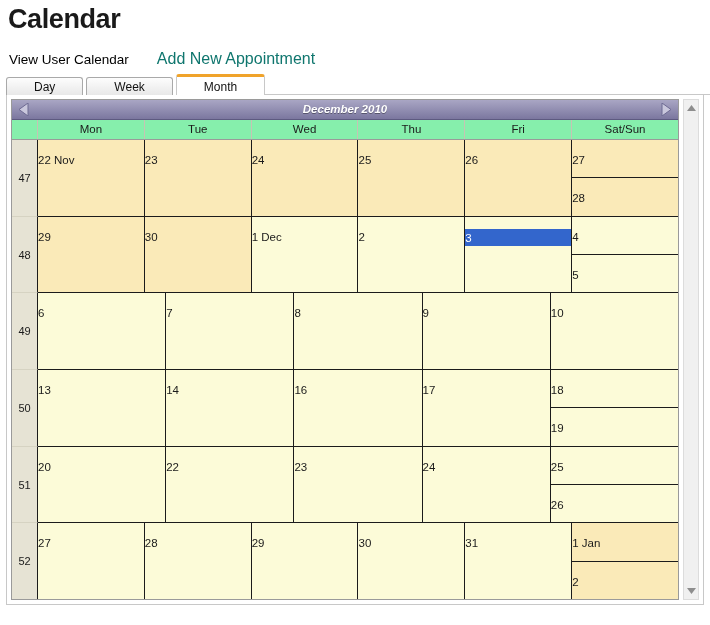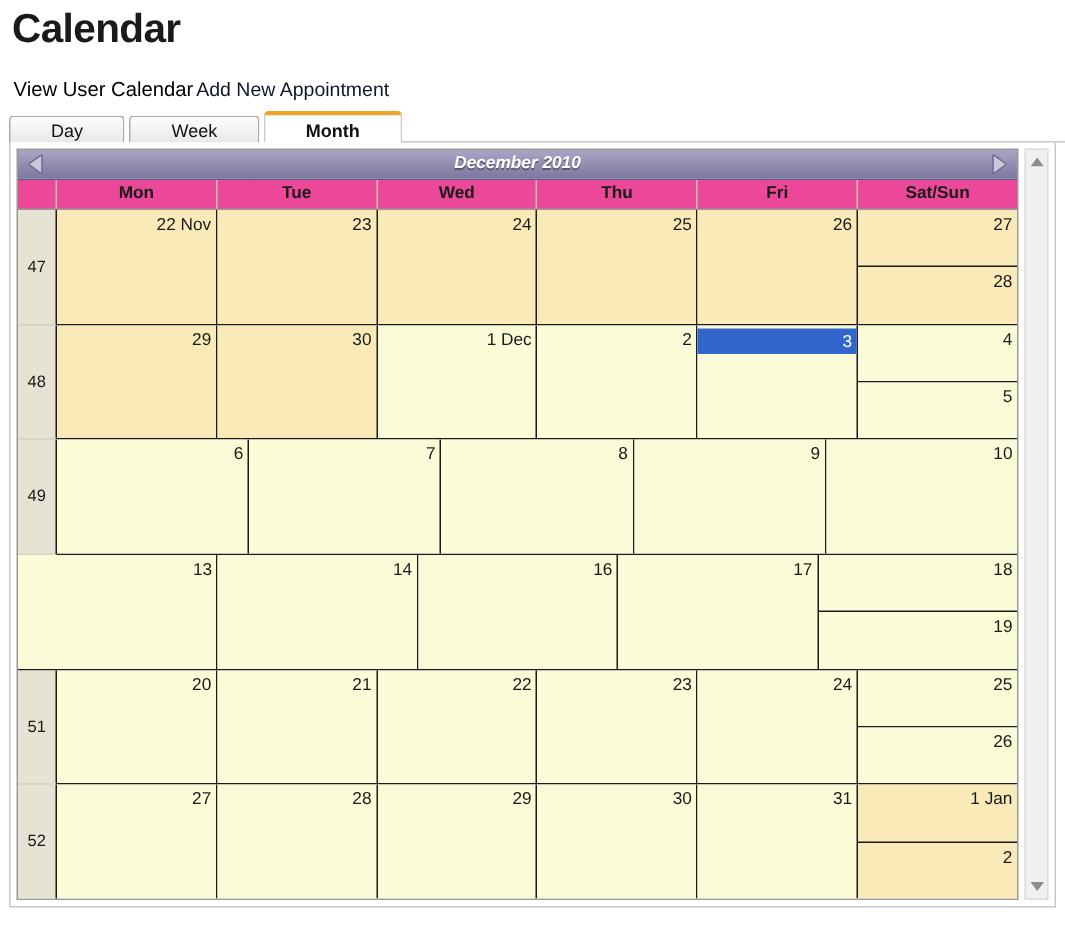--- a/index.html
+++ b/index.html
@@ -62,23 +62,23 @@
     background: linear-gradient(#fcfcfc, #e2e2e2);
     border: 1px solid #8a8a8a;
     box-sizing: border-box;
     display: flex;
     align-items: center;
     justify-content: center;
     flex: 0 0 auto;
   }
   #user-select-arrow svg { display: block; }
   #add-appointment-link {
-    margin-left: 2px;
-    color: #0f172a;
-    font-size: 13px;
+    margin-left: 28px;
+    color: #0f766e;
+    font-size: 16px;
     text-decoration: none;
     white-space: nowrap;
   }
 
   
   #tabs {
     position: relative;
     margin: 4px 0 0 6px;
     height: 21px;
     display: flex;
@@ -98,21 +98,21 @@
     color: #111;
     white-space: nowrap;
   }
   .tab.active {
     height: 21px;
     line-height: 20px;
     background: #ffffff;
     border: 1px solid #c8c8c8;
     border-top: 3px solid #f0a32a;
     border-bottom: none;
-    font-weight: bold;
+    font-weight: normal;
     margin-right: 0;
     position: relative;
     z-index: 3;
   }
   #tabs-filler {
     flex: 1 1 auto;
     height: 1px;
     border-bottom: 1px solid #c8c8c8;
     margin-left: -1px;
     align-self: flex-end;
@@ -165,25 +165,24 @@
     display: flex;
     align-items: center;
     justify-content: center;
     flex: 0 0 auto;
   }
   .nav-arrow svg { display: block; }
 
   
   #weekday-header {
     height: 19px;
-    background: #ec4899;
+    background: #86efac;
     border-bottom: 1px solid #9a9a9a;
     display: flex;
     flex: 0 0 auto;
-    font-weight: bold;
   }
   #weekday-spacer {
     width: 26px;
     flex: 0 0 auto;
     border-right: 1px solid #c6c3b4;
     box-sizing: border-box;
   }
   .weekday-cell {
     flex: 1 1 0;
     text-align: center;
@@ -231,24 +230,24 @@
     box-sizing: border-box;
     position: relative;
     min-width: 0;
     background: #fcfbd8;
   }
   .day-cell.other-month { background: #faeab8; }
   .day-cell:last-child { border-right: none; }
 
   .day-num {
     position: absolute;
-    top: 2px;
+    top: 12px;
     right: 0;
     left: 0;
-    text-align: right;
+    text-align: left;
     padding: 1px 3px 0 0;
     font-size: 11.5px;
     line-height: 14px;
     color: #1a1a1a;
     white-space: nowrap;
   }
   .day-cell.selected .day-num {
     background: #3366cc;
     color: #ffffff;
     padding-top: 2px;
@@ -407,20 +406,21 @@
             <div class="day-num">8</div>
           </div>
           <div class="day-cell">
             <div class="day-num">9</div>
           </div>
           <div class="day-cell">
             <div class="day-num">10</div>
           </div>
         </div>
         <div class="week-row">
+          <div class="week-number">50</div>
           <div class="day-cell">
             <div class="day-num">13</div>
           </div>
           <div class="day-cell">
             <div class="day-num">14</div>
           </div>
           <div class="day-cell">
             <div class="day-num">16</div>
           </div>
           <div class="day-cell">
@@ -432,23 +432,20 @@
             </div>
             <div class="day-cell">
               <div class="day-num">19</div>
             </div>
           </div>
         </div>
         <div class="week-row">
           <div class="week-number">51</div>
           <div class="day-cell">
             <div class="day-num">20</div>
-          </div>
-          <div class="day-cell">
-            <div class="day-num">21</div>
           </div>
           <div class="day-cell">
             <div class="day-num">22</div>
           </div>
           <div class="day-cell">
             <div class="day-num">23</div>
           </div>
           <div class="day-cell">
             <div class="day-num">24</div>
           </div>

